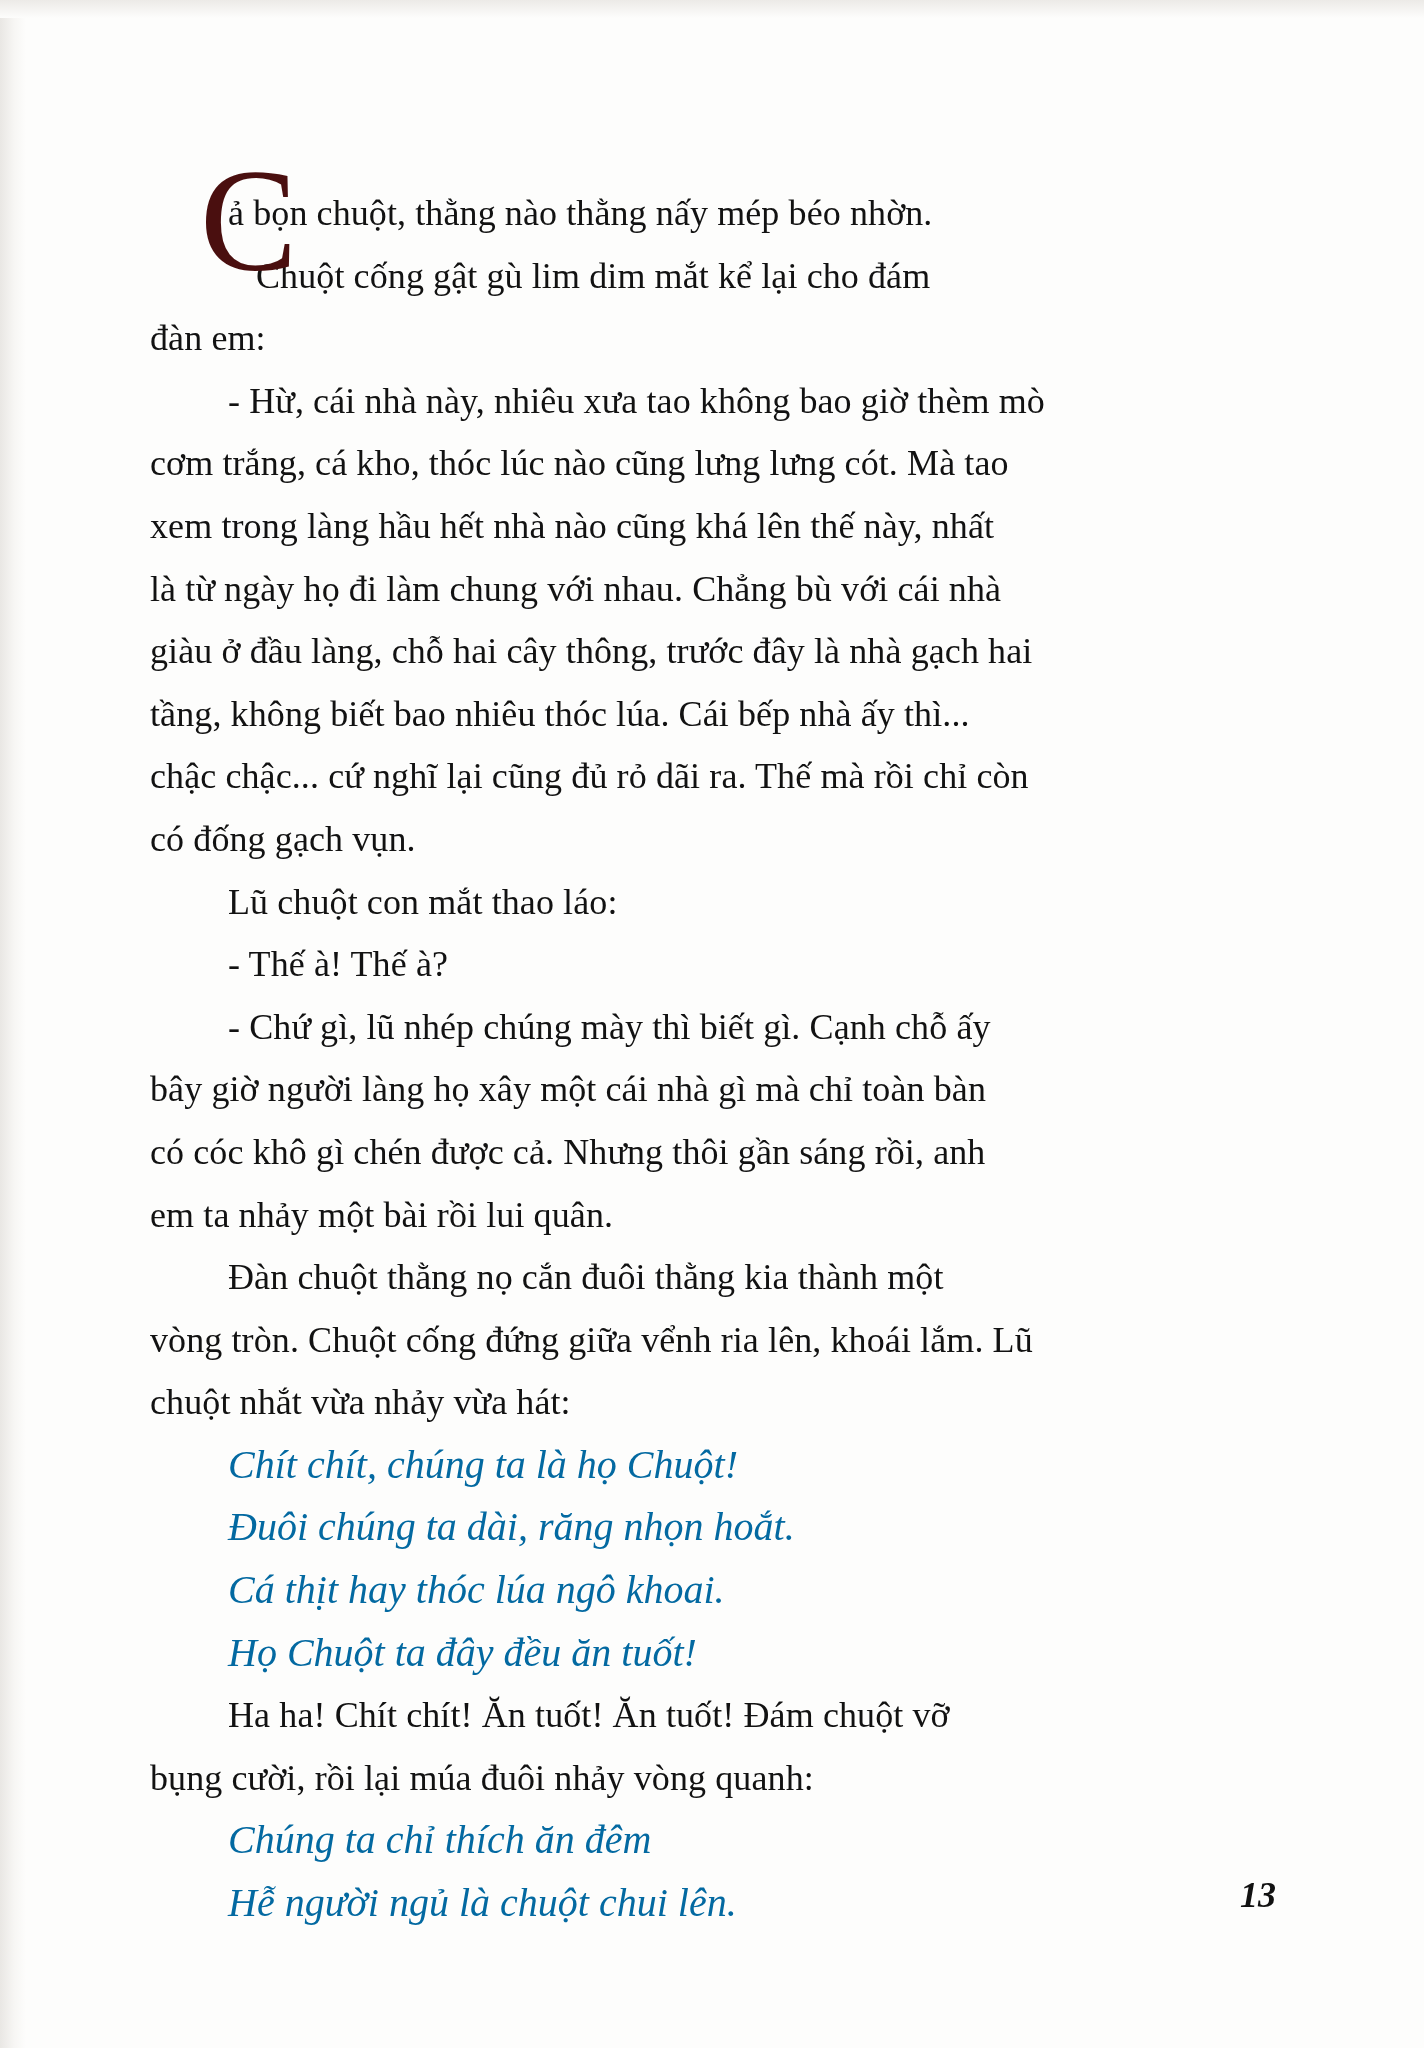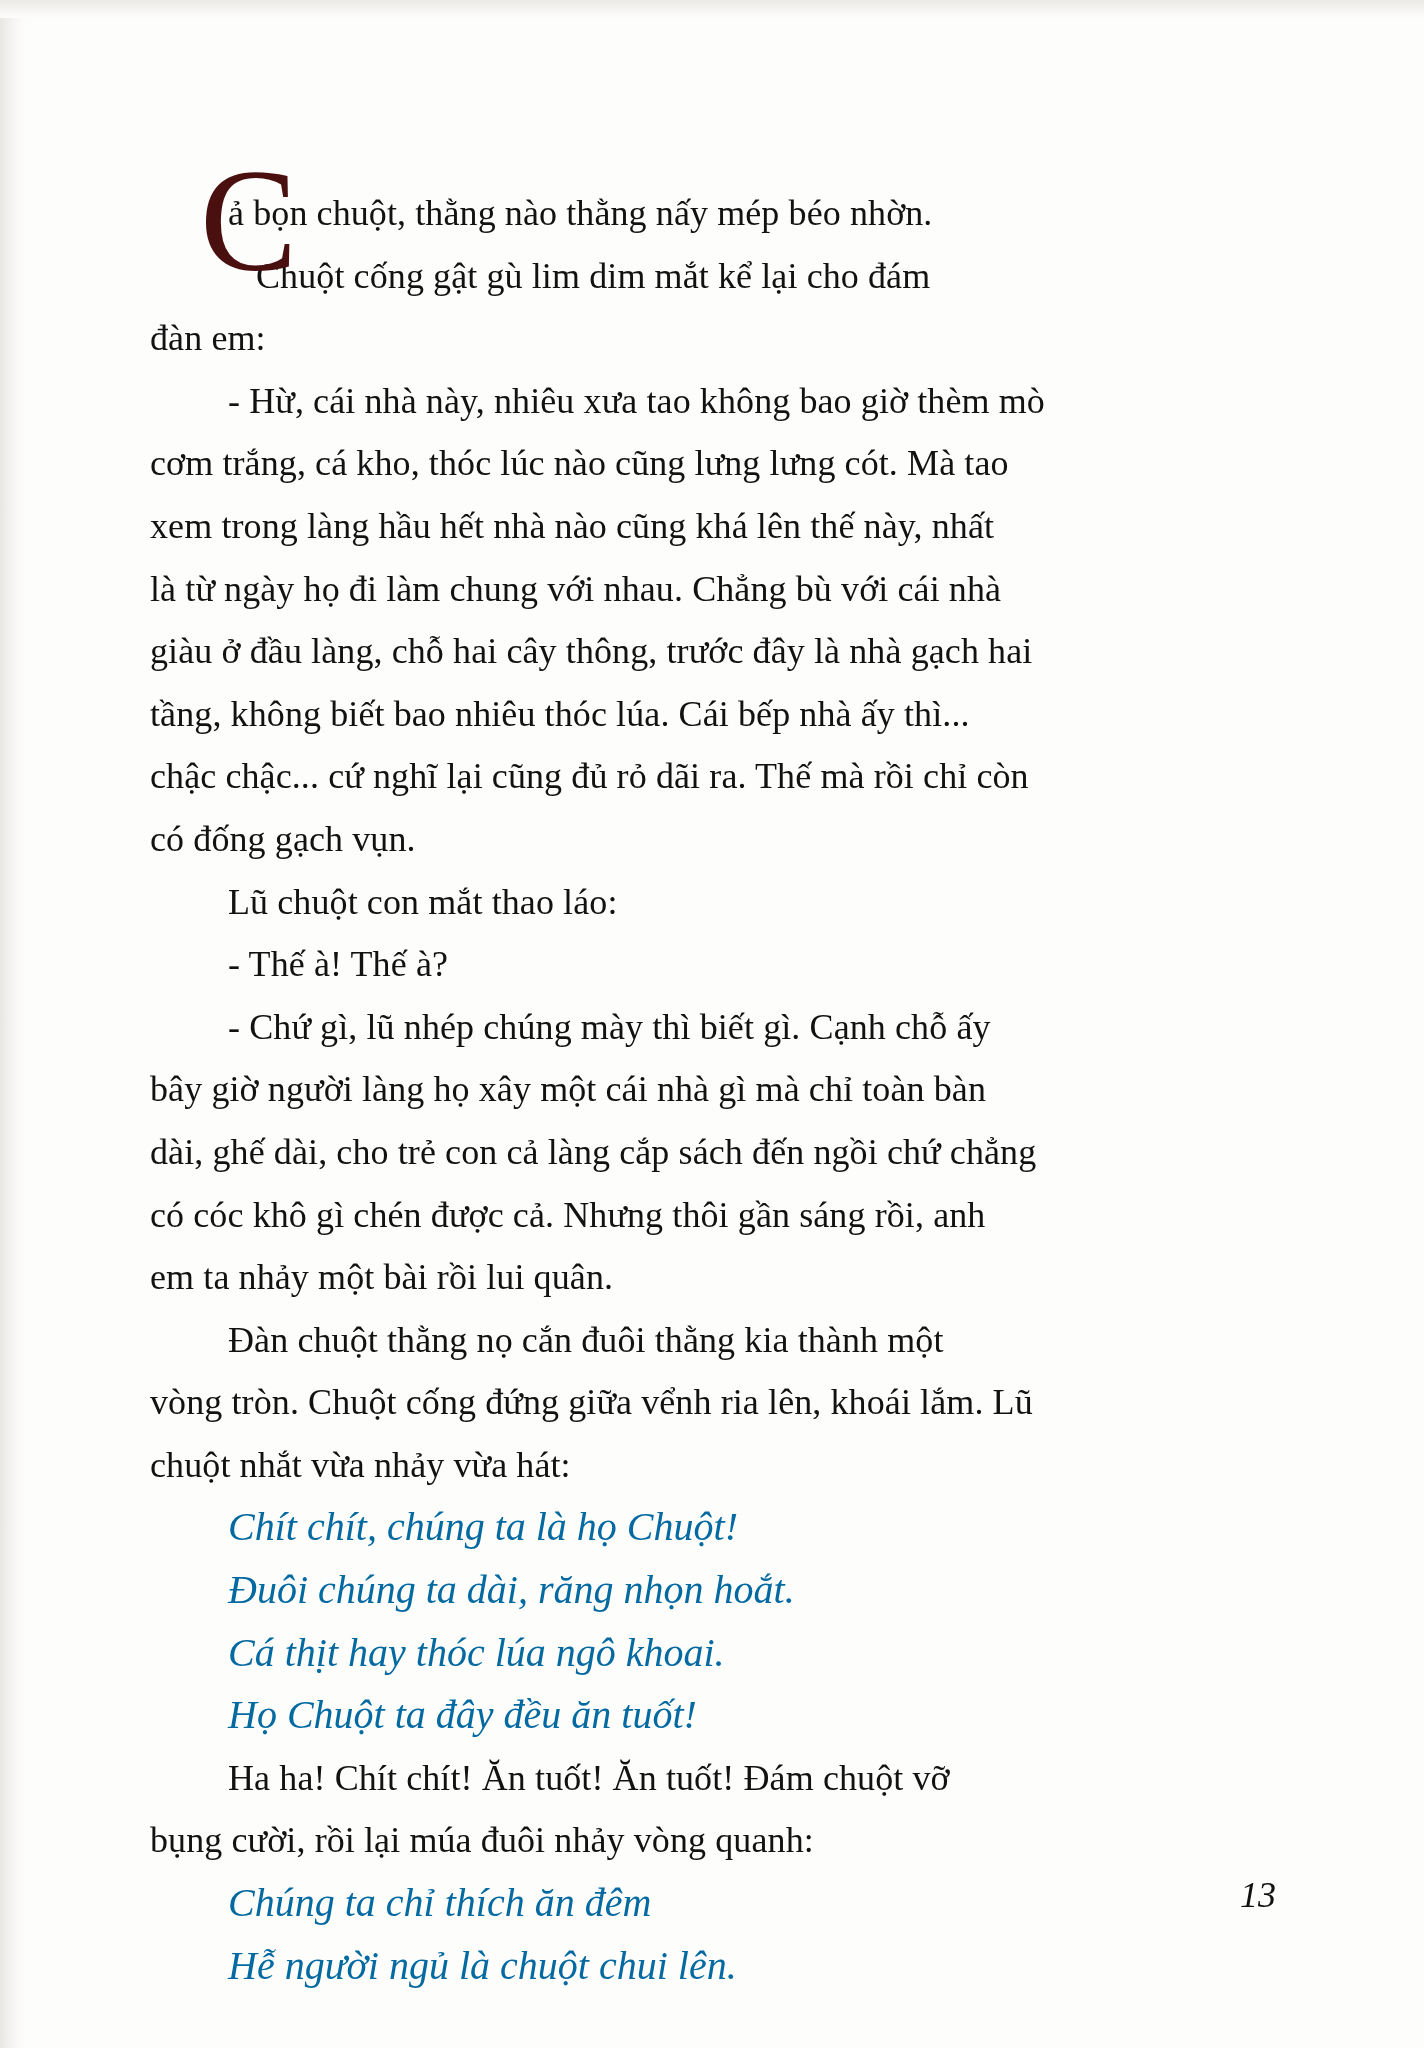--- a/index.html
+++ b/index.html
@@ -71,20 +71,21 @@
   .first-line-2 {
     padding-left: 106px;
   }
   .page-number {
     position: absolute;
     right: 148px;
     bottom: 132px;
     font-style: italic;
     font-size: 36px;
     color: #111111;
+    font-weight: bold;
   }
 </style>
 </head>
 <body>
 
 <div class="page">
 
   <div class="scan-edge-left"></div>
   <div class="scan-edge-top"></div>
 
@@ -99,21 +100,20 @@
         <div class="body-line">xem trong làng hầu hết nhà nào cũng khá lên thế này, nhất</div>
         <div class="body-line">là từ ngày họ đi làm chung với nhau. Chẳng bù với cái nhà</div>
         <div class="body-line">giàu ở đầu làng, chỗ hai cây thông, trước đây là nhà gạch hai</div>
         <div class="body-line">tầng, không biết bao nhiêu thóc lúa. Cái bếp nhà ấy thì...</div>
         <div class="body-line">chậc chậc... cứ nghĩ lại cũng đủ rỏ dãi ra. Thế mà rồi chỉ còn</div>
         <div class="body-line">có đống gạch vụn.</div>
         <div class="body-line indent">Lũ chuột con mắt thao láo:</div>
         <div class="body-line indent">- Thế à! Thế à?</div>
         <div class="body-line indent">- Chứ gì, lũ nhép chúng mày thì biết gì. Cạnh chỗ ấy</div>
         <div class="body-line">bây giờ người làng họ xây một cái nhà gì mà chỉ toàn bàn</div>
-        <div class="body-line">dài, ghế dài, cho trẻ con cả làng cắp sách đến ngồi chứ chẳng</div>
         <div class="body-line">có cóc khô gì chén được cả. Nhưng thôi gần sáng rồi, anh</div>
         <div class="body-line">em ta nhảy một bài rồi lui quân.</div>
         <div class="body-line indent">Đàn chuột thằng nọ cắn đuôi thằng kia thành một</div>
         <div class="body-line">vòng tròn. Chuột cống đứng giữa vểnh ria lên, khoái lắm. Lũ</div>
         <div class="body-line">chuột nhắt vừa nhảy vừa hát:</div>
         <div class="verse">Chít chít, chúng ta là họ Chuột!</div>
         <div class="verse">Đuôi chúng ta dài, răng nhọn hoắt.</div>
         <div class="verse">Cá thịt hay thóc lúa ngô khoai.</div>
         <div class="verse">Họ Chuột ta đây đều ăn tuốt!</div>
         <div class="body-line indent">Ha ha! Chít chít! Ăn tuốt! Ăn tuốt! Đám chuột vỡ</div>

